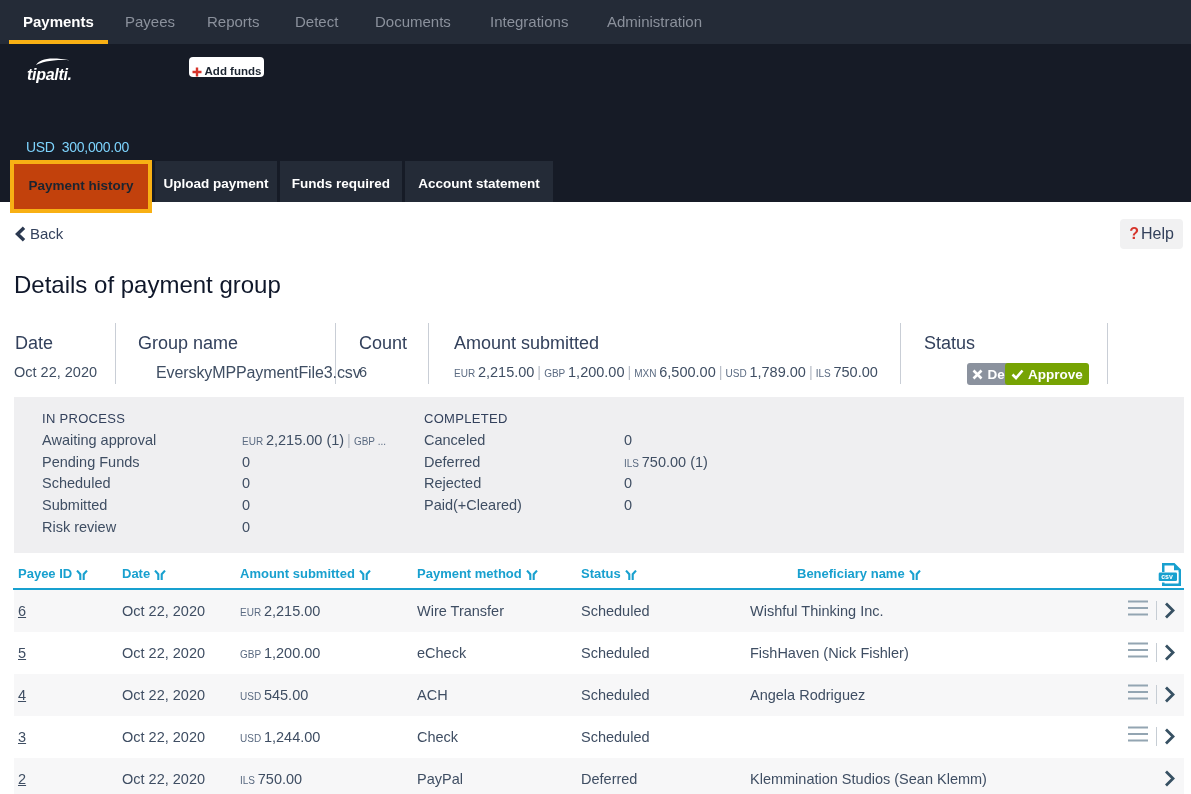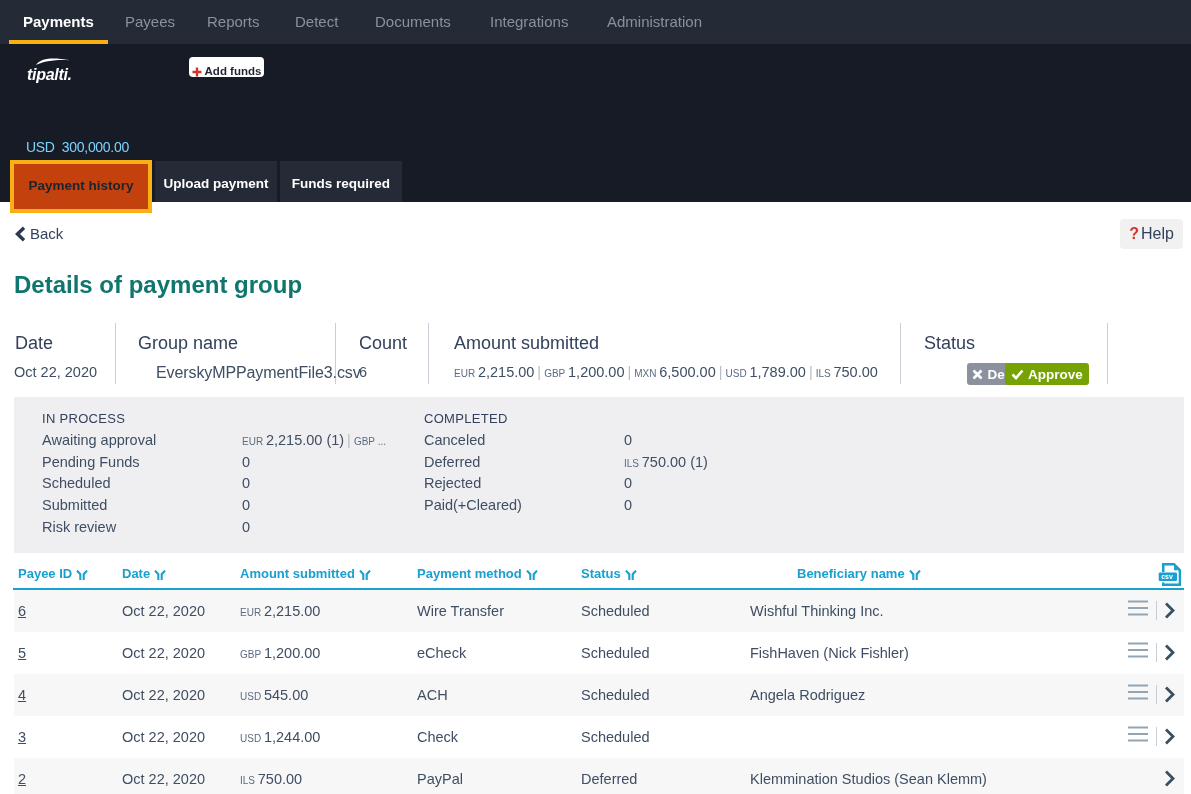--- a/index.html
+++ b/index.html
@@ -22,21 +22,21 @@
 .tabs { position:absolute; left:10px; top:116px; display:flex; align-items:flex-start; z-index:3; }
 .tab { background:#242b37; color:#fff; font-weight:bold; font-size:13.5px; height:41px; line-height:45px; margin-top:1px; margin-right:3px; text-align:center; overflow:hidden; }
 .tab.active { background:#c2410c; border:4px solid #f8b014; color:#1b2430; height:53px; line-height:44px; margin-top:0; }
 
 
 .back { position:absolute; left:14px; top:225px; font-size:15px; color:#33415c; }
 .back svg { vertical-align:-3px; margin-right:3px; }
 .help { position:absolute; left:1120px; top:219px; width:63px; height:30px; background:#f1f1f2; border-radius:4px; font-size:16px; color:#33415c; display:flex; align-items:center; justify-content:center; }
 .help .q { color:#d6342b; font-weight:bold; margin-right:2px; }
 
-h1 { position:absolute; left:14px; top:271px; font-size:24px; font-weight:bold; color:#0f766e; }
+h1 { position:absolute; left:14px; top:271px; font-size:24px; font-weight:normal; color:#0f172a; }
 
 
 .vline { position:absolute; top:323px; height:61px; width:1px; background:#c9ced6; }
 .ilabel { position:absolute; top:333px; font-size:18px; color:#33415c; }
 .ival { position:absolute; top:364px; font-size:14.5px; color:#3f4e63; }
 .cur { font-size:10px; color:#5b6b82; }
 .sep { color:#b6bcc6; padding:0 3px; }
 .btn { position:absolute; top:363px; height:22px; border-radius:3px; color:#fff; font-size:13.5px; font-weight:bold; display:flex; align-items:center; justify-content:center; }
 .btn svg { margin-right:4px; }
 .btn-decline { left:967px; width:74px; background:#8b929e; }
@@ -83,20 +83,21 @@
     <text x="1" y="24" font-family="Liberation Sans" font-style="italic" font-weight="bold" font-size="16" letter-spacing="-0.3" fill="#fff">tipalti.</text>
   </svg>
   <div class="balance">USD&nbsp;&nbsp;300,000.00</div>
   <div class="addfunds"><svg width="10" height="10" viewBox="0 0 10 10">
         <path d="M3.8 0.5h2.4v3.3h3.3v2.4H6.2v3.3H3.8V6.2H0.5V3.8h3.3z" fill="#d6342b"></path>
       </svg>Add funds</div>
   <div class="tabs">
     <div class="tab active" style="width:142px">Payment history</div>
     <div class="tab" style="width:122px">Upload payment file</div>
     <div class="tab" style="width:122px">Funds required</div>
+    <div class="tab" style="width:148px">Account statement</div>
   </div>
 </div>
 
 <div class="back"><svg width="13" height="16" viewBox="0 0 13 16">
       <path d="M10 1.8 L3.5 8 L10 14.2" stroke="#2b3950" stroke-width="3.4" fill="none"></path>
     </svg>Back</div>
 <div class="help"><span class="q">?</span>Help</div>
 
 <h1>Details of payment group</h1>
 

